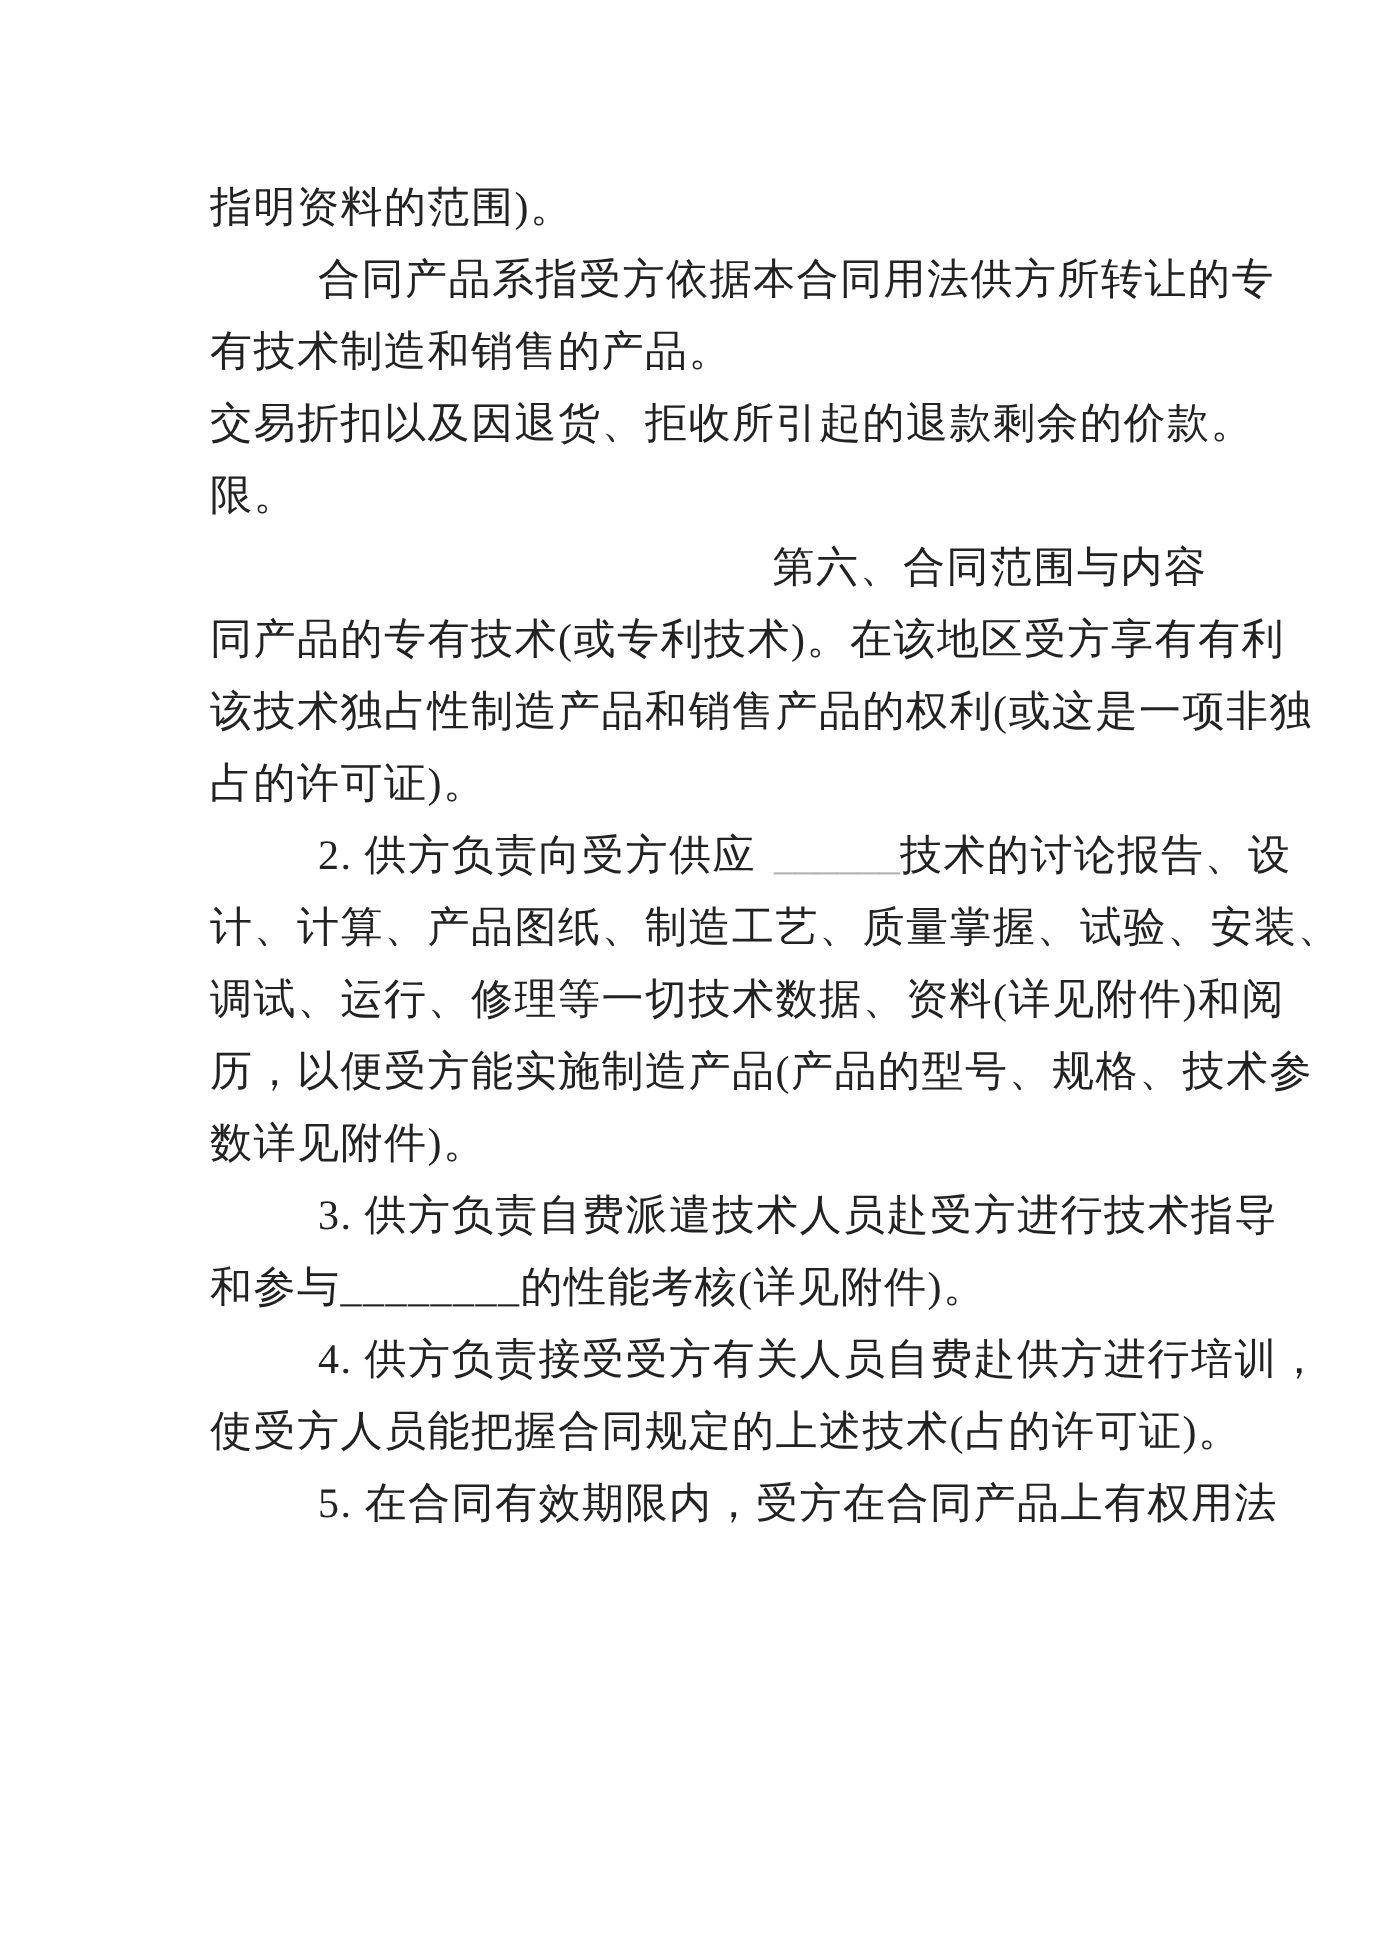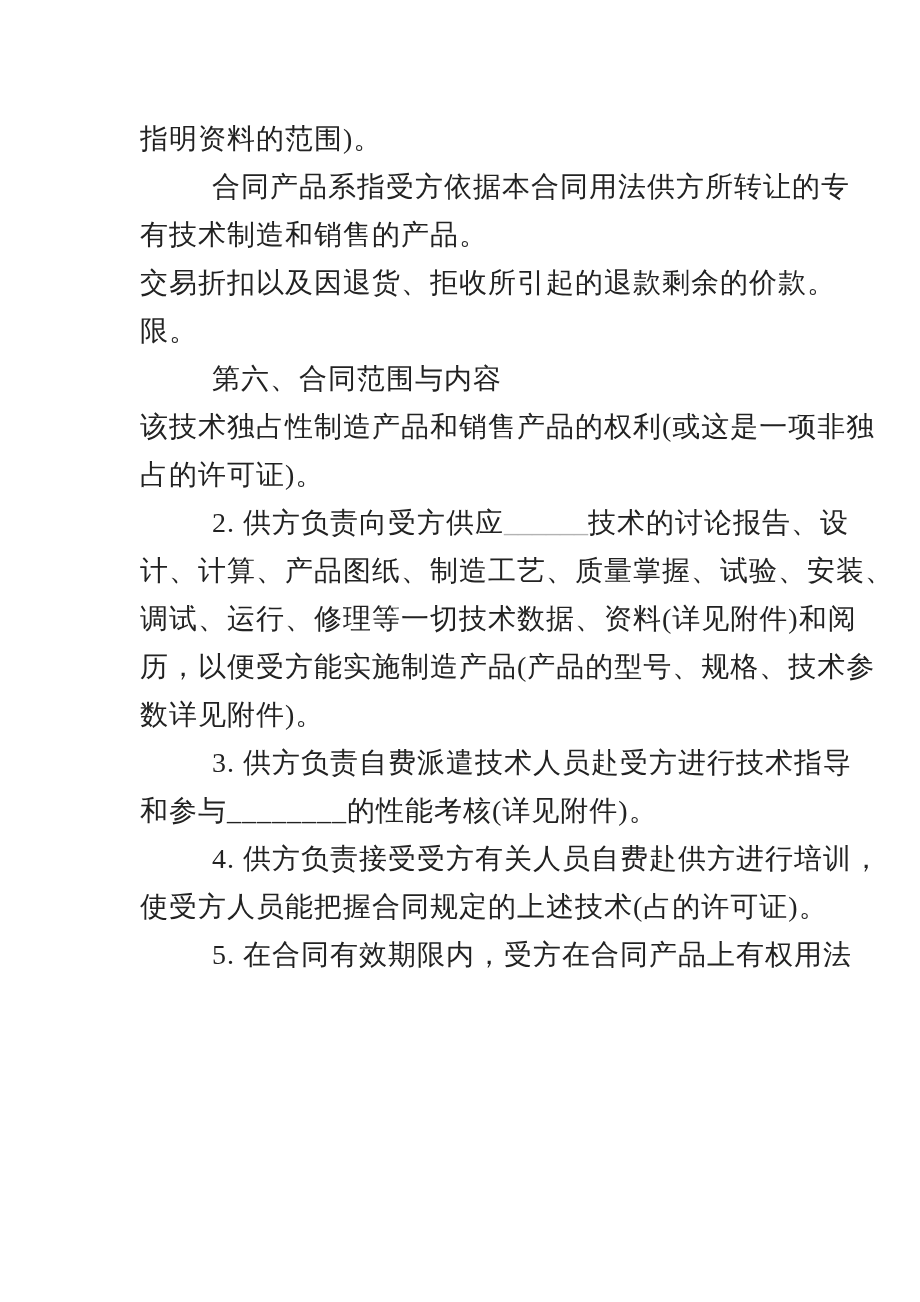--- a/index.html
+++ b/index.html
@@ -25,37 +25,40 @@
     line-height: 48px;
     color: #222222;
     letter-spacing: 1px;
   }
   .line {
     height: 48px;
     white-space: nowrap;
   }
   .ind {
     text-indent: 72px;
+    text-align: right;
   }
   .blank-light {
     color: #b3b3b3;
     letter-spacing: 0;
+    margin-left: 12px;
   }
 </style>
 </head>
 <body>
 
 <div class="page">
   <div class="doc-body">
     <div class="line">指明资料的范围)。</div>
     <div class="line ind">合同产品系指受方依据本合同用法供方所转让的专</div>
     <div class="line">有技术制造和销售的产品。</div>
     <div class="line">交易折扣以及因退货、拒收所引起的退款剩余的价款。</div>
     <div class="line">限。</div>
     <div class="line ind">第六、合同范围与内容</div>
+    <div class="line">同产品的专有技术(或专利技术)。在该地区受方享有有利</div>
     <div class="line">该技术独占性制造产品和销售产品的权利(或这是一项非独</div>
     <div class="line">占的许可证)。</div>
     <div class="line ind">
       <span>2. 供方负责向受方供应</span><span class="blank-light">______</span><span>技术的讨论报告、设</span>
     </div>
     <div class="line">计、计算、产品图纸、制造工艺、质量掌握、试验、安装、</div>
     <div class="line">调试、运行、修理等一切技术数据、资料(详见附件)和阅</div>
     <div class="line">历，以便受方能实施制造产品(产品的型号、规格、技术参</div>
     <div class="line">数详见附件)。</div>
     <div class="line ind">3. 供方负责自费派遣技术人员赴受方进行技术指导</div>

